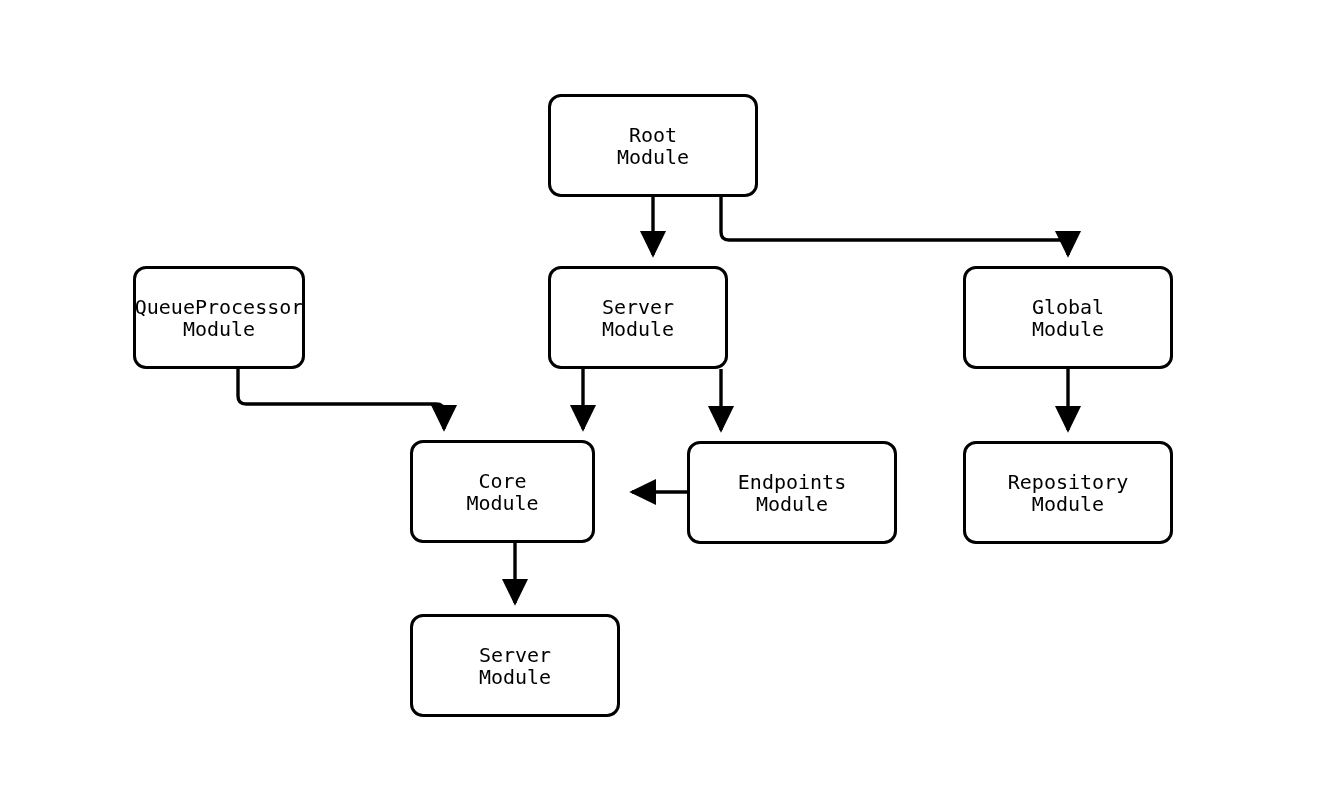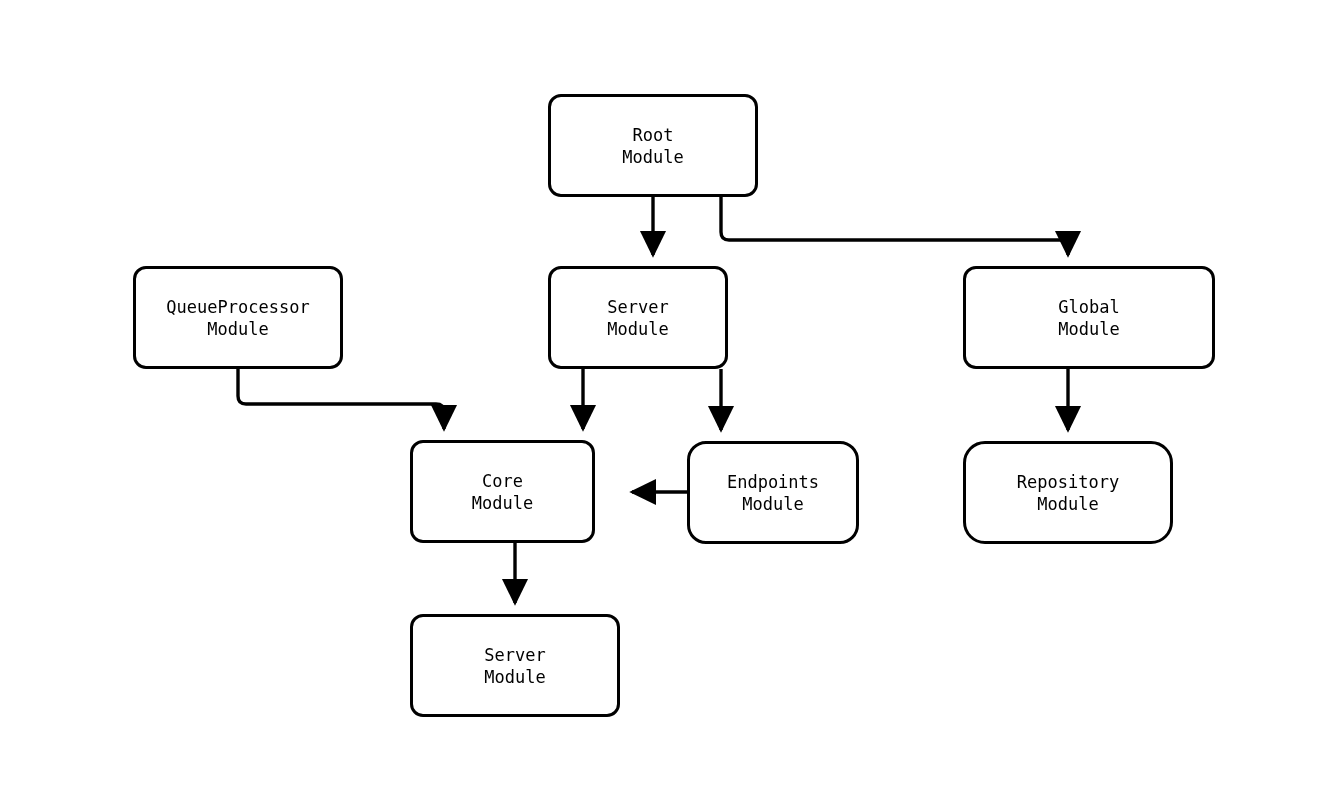--- a/index.html
+++ b/index.html
@@ -34,21 +34,21 @@
     border: 3px solid #000000;
     border-radius: 13px;
     display: flex;
     flex-direction: column;
     align-items: center;
     justify-content: center;
     z-index: 2;
   }
   .node-label {
     font-family: "DejaVu Sans Mono", "Liberation Mono", monospace;
-    font-size: 17px;
+    font-size: 20px;
     line-height: 22px;
     color: #000000;
     text-align: center;
     white-space: nowrap;
     letter-spacing: 0px;
   }
   .node-label .l2 { display: block; }
 </style>
 </head>
 <body>
@@ -83,56 +83,56 @@
     </g>
   </svg>
 
   <div class="node" style="left:548px; top:94px; width:210px; height:103px;">
     <div class="node-label">
       <span>Root</span>
       <span class="l2">Module</span>
     </div>
   </div>
 
-  <div class="node" style="left:133px; top:266px; width:210px; height:103px;">
+  <div class="node" style="left:133px; top:266px; width:172px; height:103px;">
     <div class="node-label">
       <span>QueueProcessor</span>
       <span class="l2">Module</span>
     </div>
   </div>
 
   <div class="node" style="left:548px; top:266px; width:180px; height:103px;">
     <div class="node-label">
       <span>Server</span>
       <span class="l2">Module</span>
     </div>
   </div>
 
-  <div class="node" style="left:963px; top:266px; width:252px; height:103px;">
+  <div class="node" style="left:963px; top:266px; width:210px; height:103px;">
     <div class="node-label">
       <span>Global</span>
       <span class="l2">Module</span>
     </div>
   </div>
 
   <div class="node" style="left:410px; top:440px; width:185px; height:103px;">
     <div class="node-label">
       <span>Core</span>
       <span class="l2">Module</span>
     </div>
   </div>
 
-  <div class="node" style="left:687px; top:441px; width:172px; height:103px;border-radius:19px;">
+  <div class="node" style="left:687px; top:441px; width:210px; height:103px;">
     <div class="node-label">
       <span>Endpoints</span>
       <span class="l2">Module</span>
     </div>
   </div>
 
-  <div class="node" style="left:963px; top:441px; width:210px; height:103px;border-radius:22px;">
+  <div class="node" style="left:963px; top:441px; width:210px; height:103px;">
     <div class="node-label">
       <span>Repository</span>
       <span class="l2">Module</span>
     </div>
   </div>
 
   <div class="node" style="left:410px; top:614px; width:210px; height:103px;">
     <div class="node-label">
       <span>Server</span>
       <span class="l2">Module</span>

